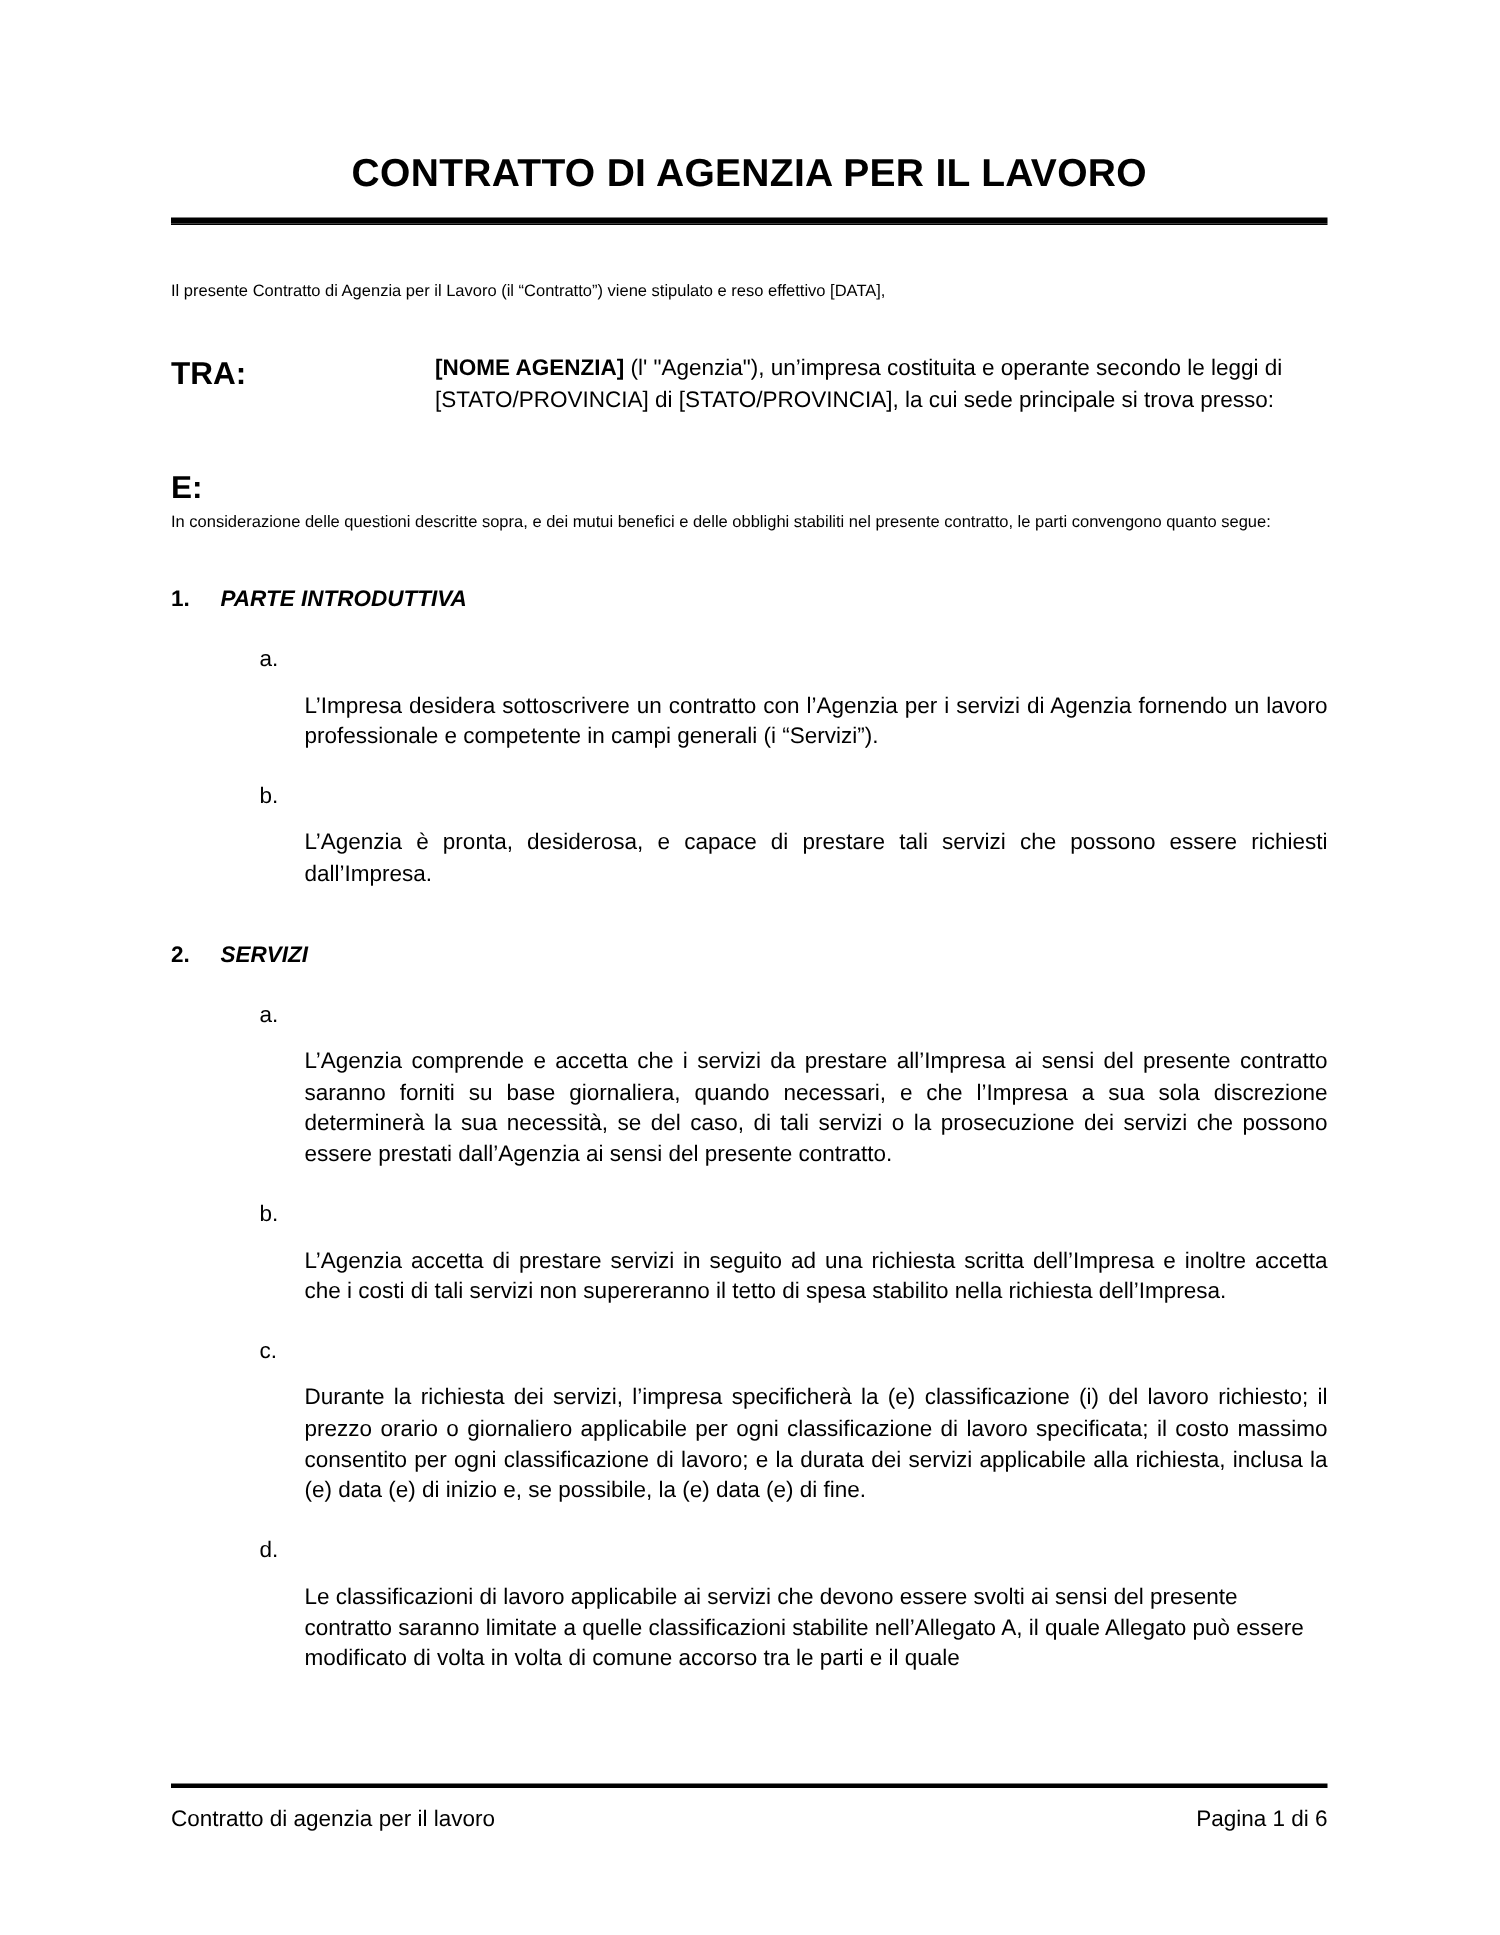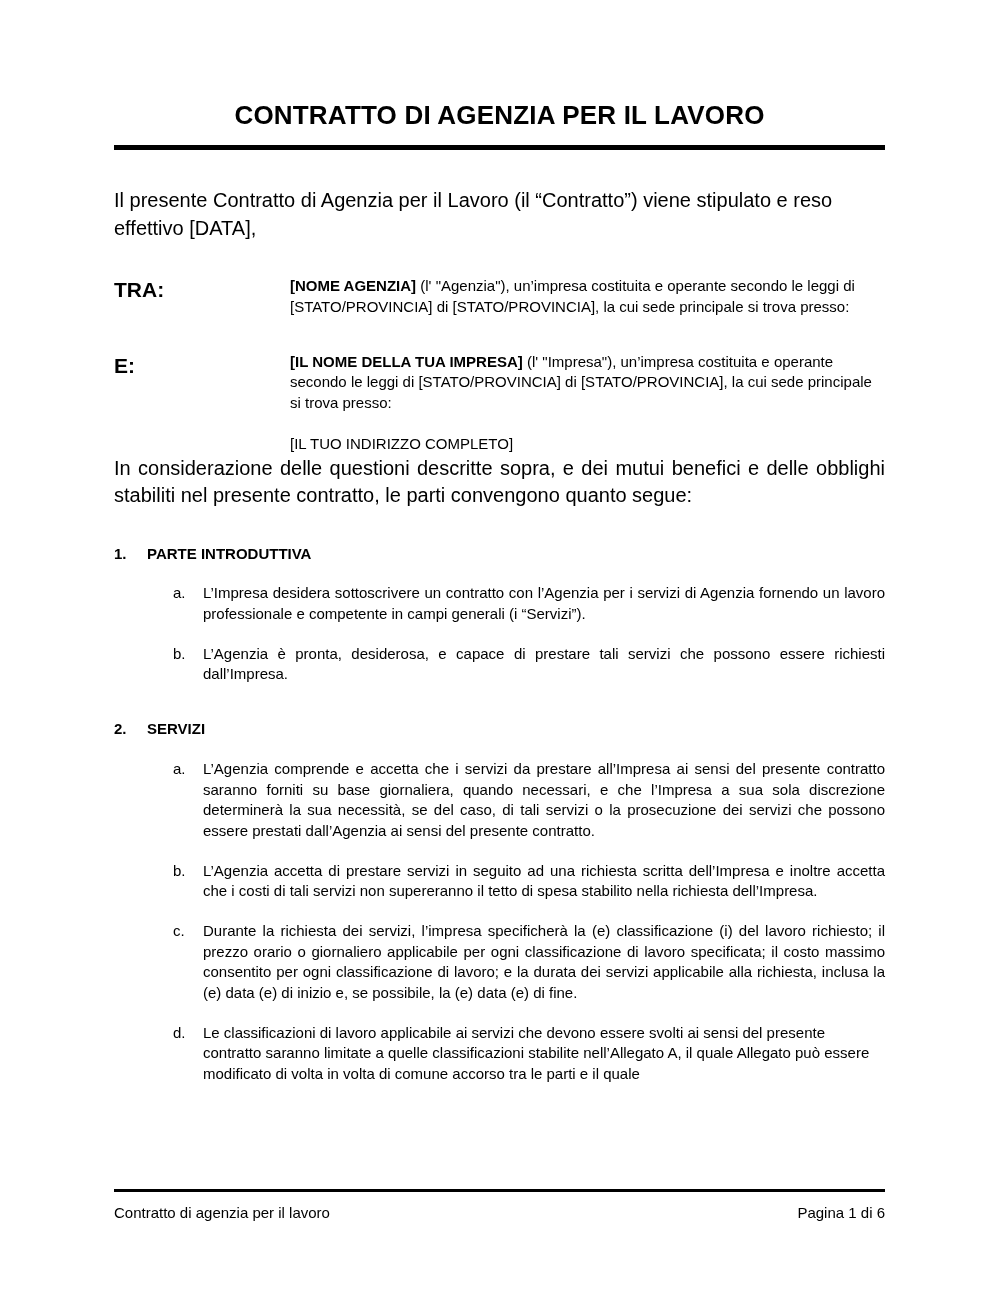--- a/index.html
+++ b/index.html
@@ -41,21 +41,21 @@
     margin-top: 14px;
     border-top: 4px solid #000000;
     border-bottom: 1px solid #000000;
     height: 0;
     font-size: 0;
     line-height: 0;
   }
 
   
   .para {
-    font-size: 20px;
+    font-size: 11px;
     line-height: 1.38;
     margin: 0;
   }
   .para-intro {
     margin-top: 37px;
   }
   .para-recital {
     text-align: justify;
     text-justify: inter-word;
   }
@@ -97,40 +97,42 @@
     font-size: 15px;
     font-weight: bold;
     line-height: 1.38;
   }
   .section-num {
     width: 33px;
     flex: 0 0 33px;
   }
   .section-title {
     flex: 1 1 auto;
+    font-style: italic;
   }
 
   .sub-list {
     margin: 0;
     padding: 0;
   }
   .sub-item {
     display: flex;
     margin-top: 19px;
     font-size: 15px;
     line-height: 1.38;
   }
   .sub-marker {
     width: 30px;
     flex: 0 0 30px;
     margin-left: 59px;
     text-align: left;
   }
   .sub-text {
     flex: 1 1 auto;
+    margin-top: 31px;
   }
   .sub-text.justify {
     text-align: justify;
     text-justify: inter-word;
   }
 
   
   .footer {
     position: absolute;
     left: 114px;
@@ -166,24 +168,20 @@
 
     <div class="party-block">
       <div class="party-label">TRA:</div>
       <div class="party-body">
         <p class="desc"><span class="party-name">[NOME AGENZIA]</span><span> (l' "Agenzia"), un’impresa costituita e operante secondo le leggi di [STATO/PROVINCIA] di [STATO/PROVINCIA], la cui sede principale si trova presso:</span></p>
       </div>
     </div>
 
     <div class="party-block">
       <div class="party-label">E:</div>
-      <div class="party-body">
-        <p class="desc"><span class="party-name">[IL NOME DELLA TUA IMPRESA]</span><span> (l' "Impresa"), un’impresa costituita e operante secondo le leggi di [STATO/PROVINCIA] di [STATO/PROVINCIA], la cui sede principale si trova presso:</span></p>
-        <p class="addr">[IL TUO INDIRIZZO COMPLETO]</p>
-      </div>
     </div>
 
     <p class="para para-recital">In considerazione delle questioni descritte sopra, e dei mutui benefici e delle obblighi stabiliti nel presente contratto, le parti convengono quanto segue:</p>
 
     <div class="section">
       <div class="section-heading">
         <span class="section-num">1.</span>
         <span class="section-title">PARTE INTRODUTTIVA</span>
       </div>
       <div class="sub-list">

